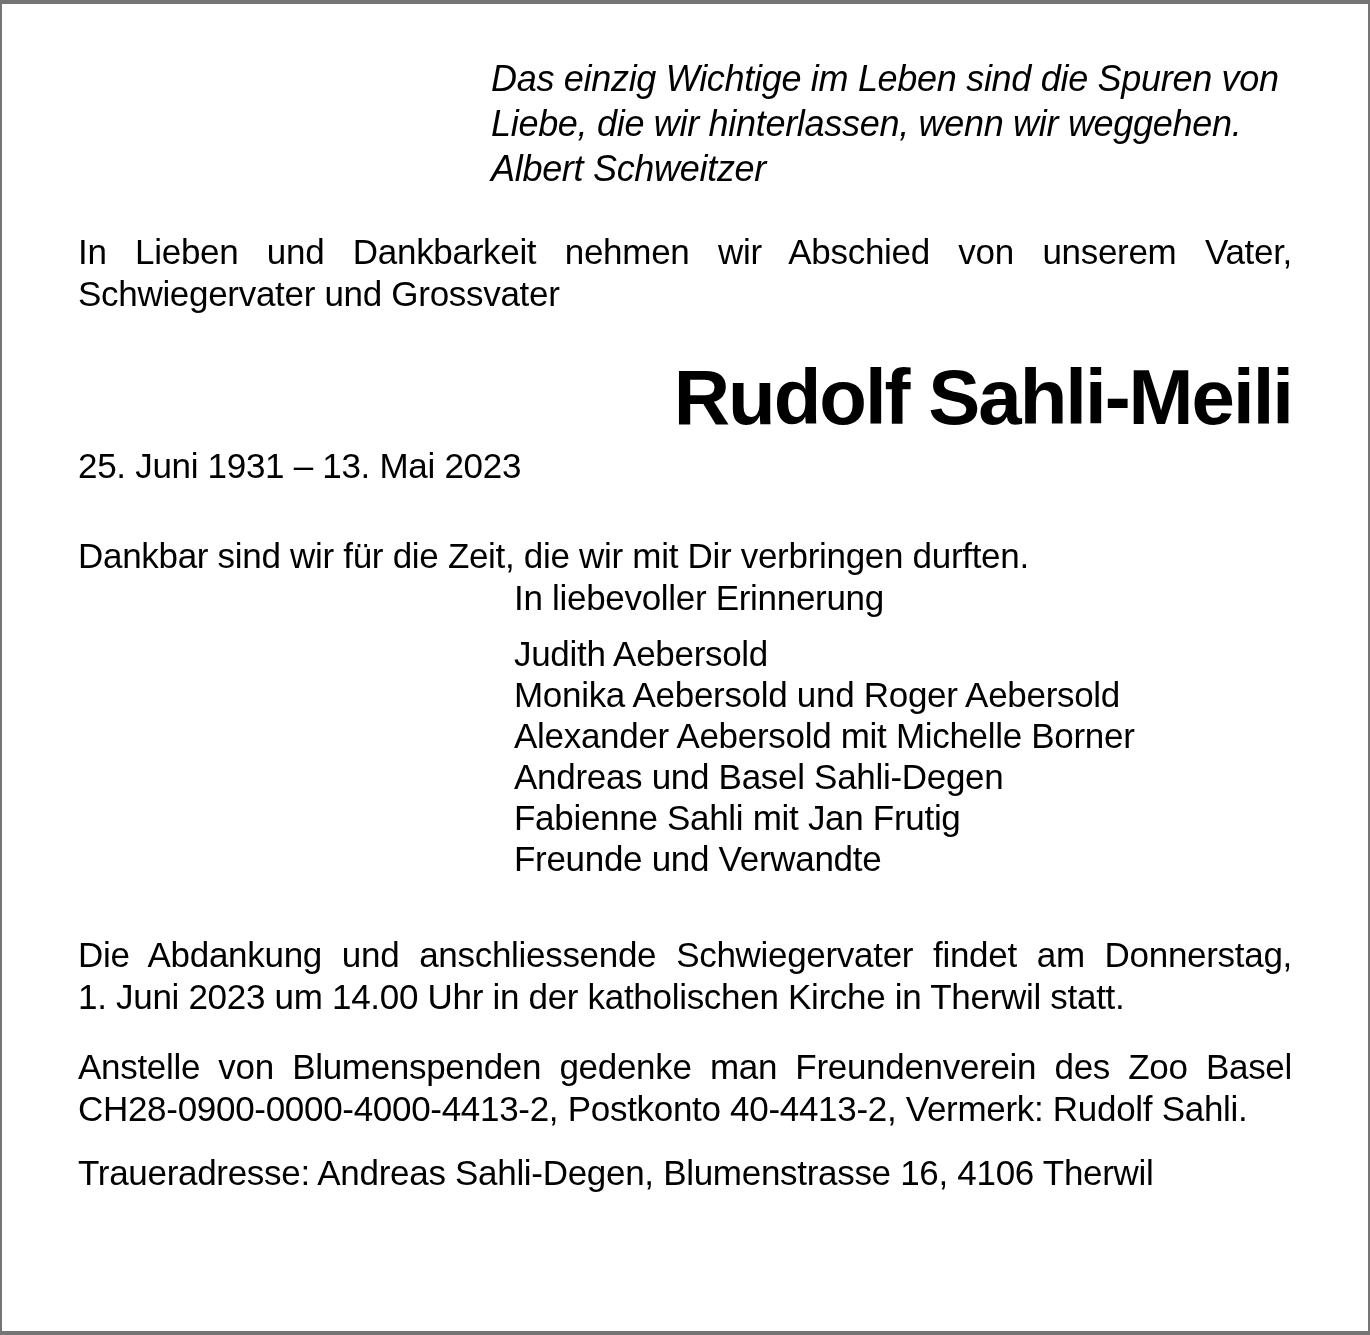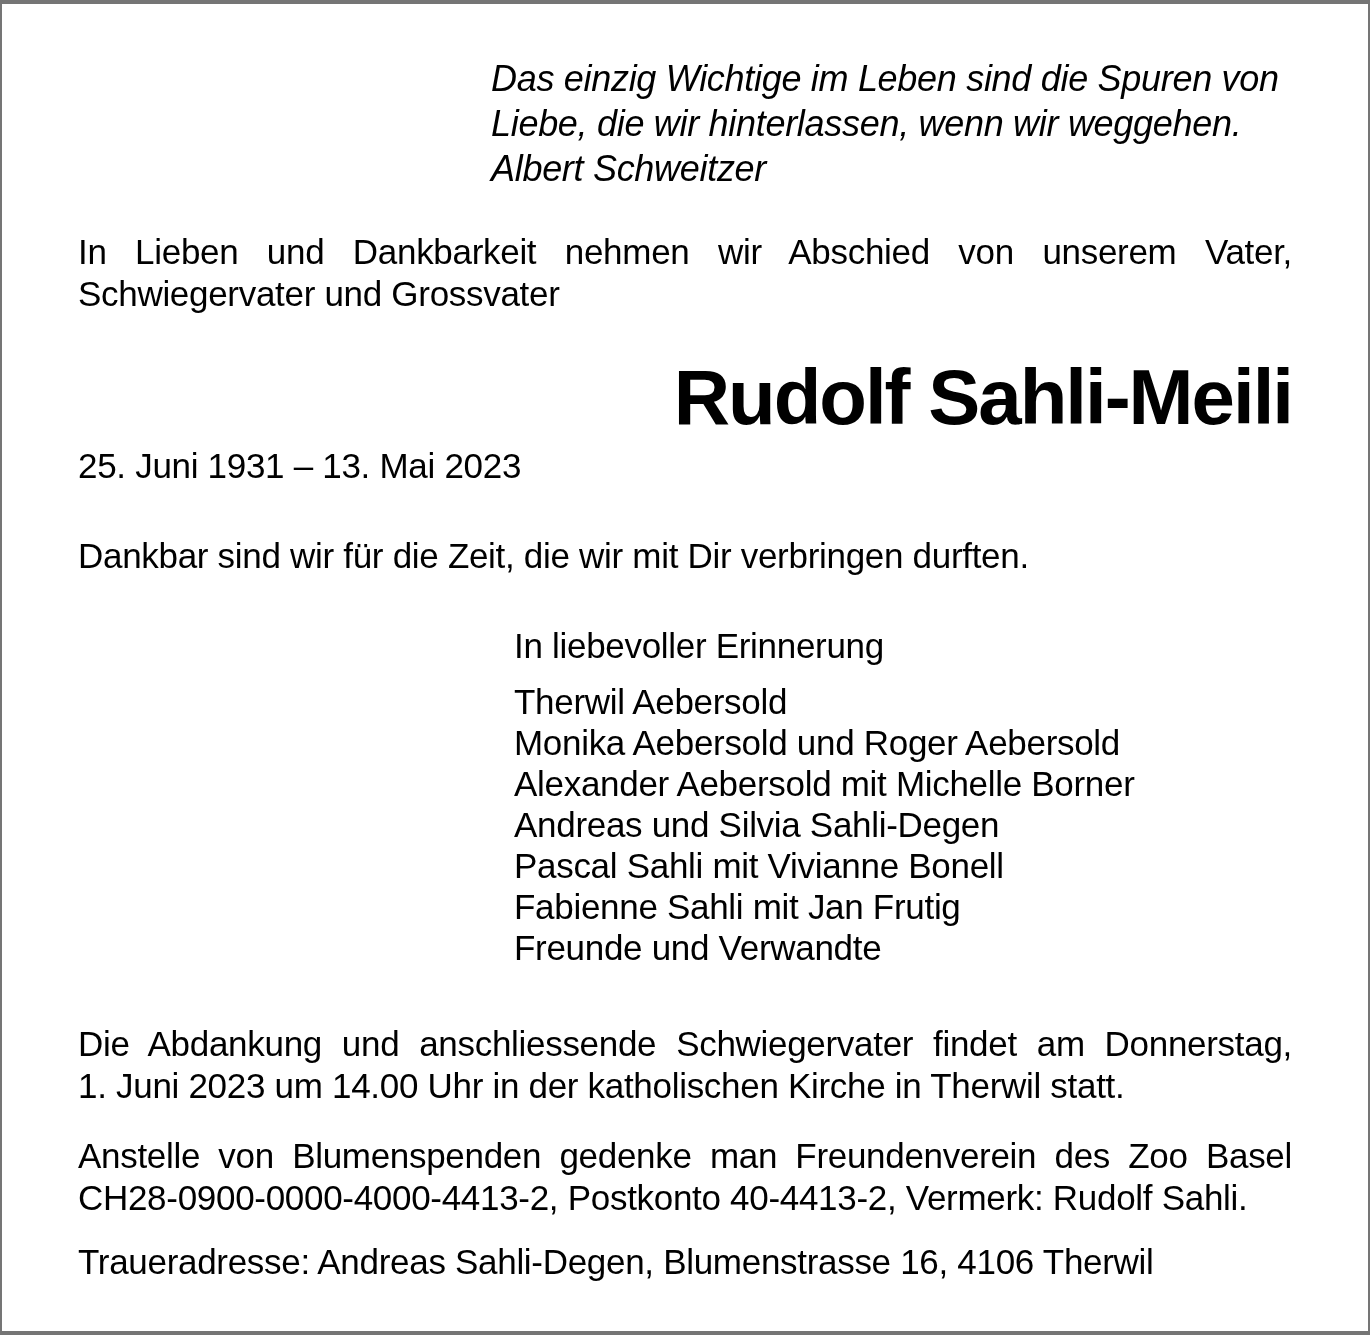--- a/index.html
+++ b/index.html
@@ -40,21 +40,20 @@
     font-weight: 700;
     font-size: 78px;
     line-height: 80px;
     letter-spacing: -2px;
   }
   .dates {
     margin-top: 8px;
   }
   .gratitude { margin-top: 48px; }
   .rem-heading {
-    margin-top: 48px;
     margin-left: 436px;
   }
   .mourners {
     margin-top: 14px;
     margin-left: 436px;
     line-height: 41px;
   }
   .service { margin-top: 55px; }
   .donation { margin-top: 28px; }
   .address { margin-top: 22px; }
@@ -77,25 +76,24 @@
 
   <div class="name">Rudolf Sahli-Meili</div>
 
   <div class="dates">25. Juni 1931 – 13. Mai 2023</div>
 
   <div class="gratitude">Dankbar sind wir für die Zeit, die wir mit Dir verbringen durften.</div>
 
   <div class="rem-heading">In liebevoller Erinnerung</div>
 
   <div class="mourners">
-    <div>Therwil Aebersold</div>
+    <div>Judith Aebersold</div>
     <div>Monika Aebersold und Roger Aebersold</div>
     <div>Alexander Aebersold mit Michelle Borner</div>
-    <div>Andreas und Silvia Sahli-Degen</div>
-    <div>Pascal Sahli mit Vivianne Bonell</div>
+    <div>Andreas und Basel Sahli-Degen</div>
     <div>Fabienne Sahli mit Jan Frutig</div>
     <div>Freunde und Verwandte</div>
   </div>
 
   <div class="service">
     <div class="jline">Die Abdankung und anschliessende Schwiegervater findet am Donnerstag,</div>
     <div>1. Juni 2023 um 14.00 Uhr in der katholischen Kirche in Therwil statt.</div>
   </div>
 
   <div class="donation">

